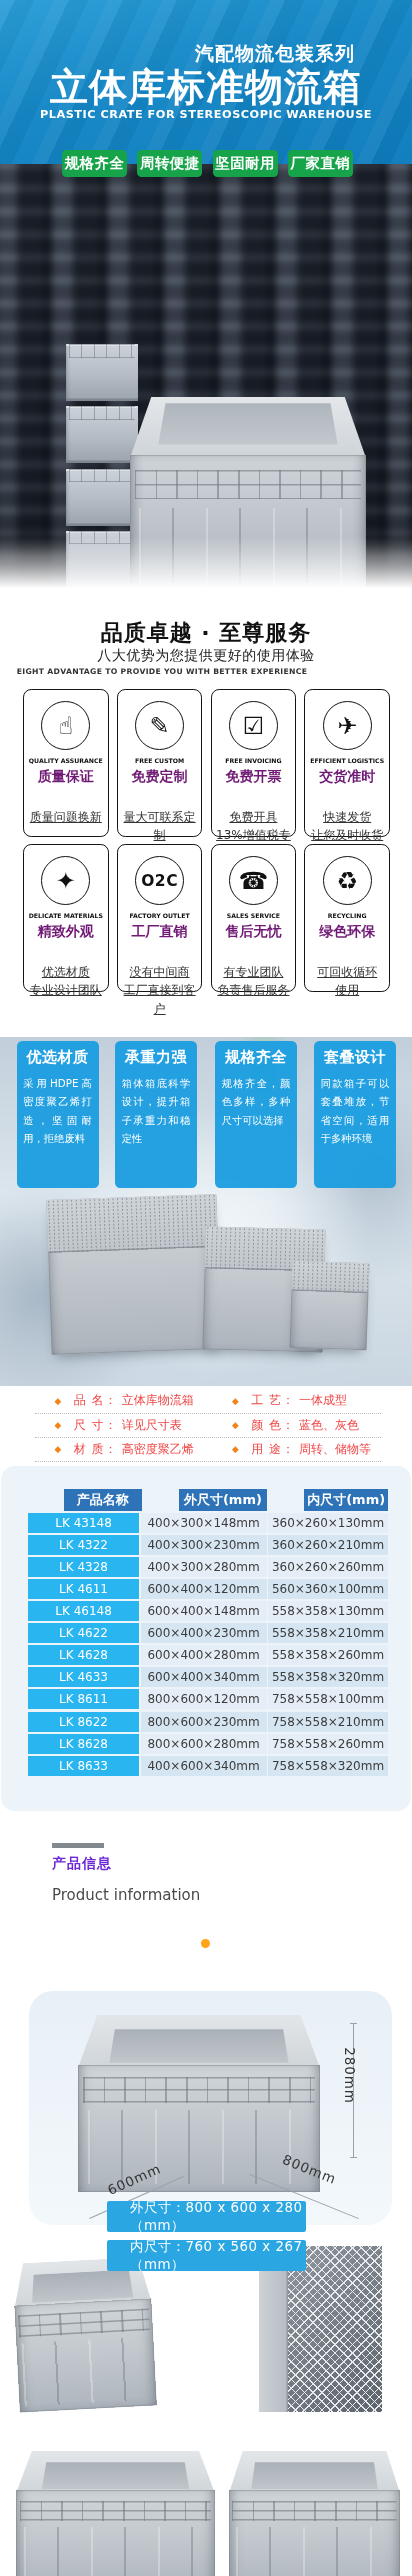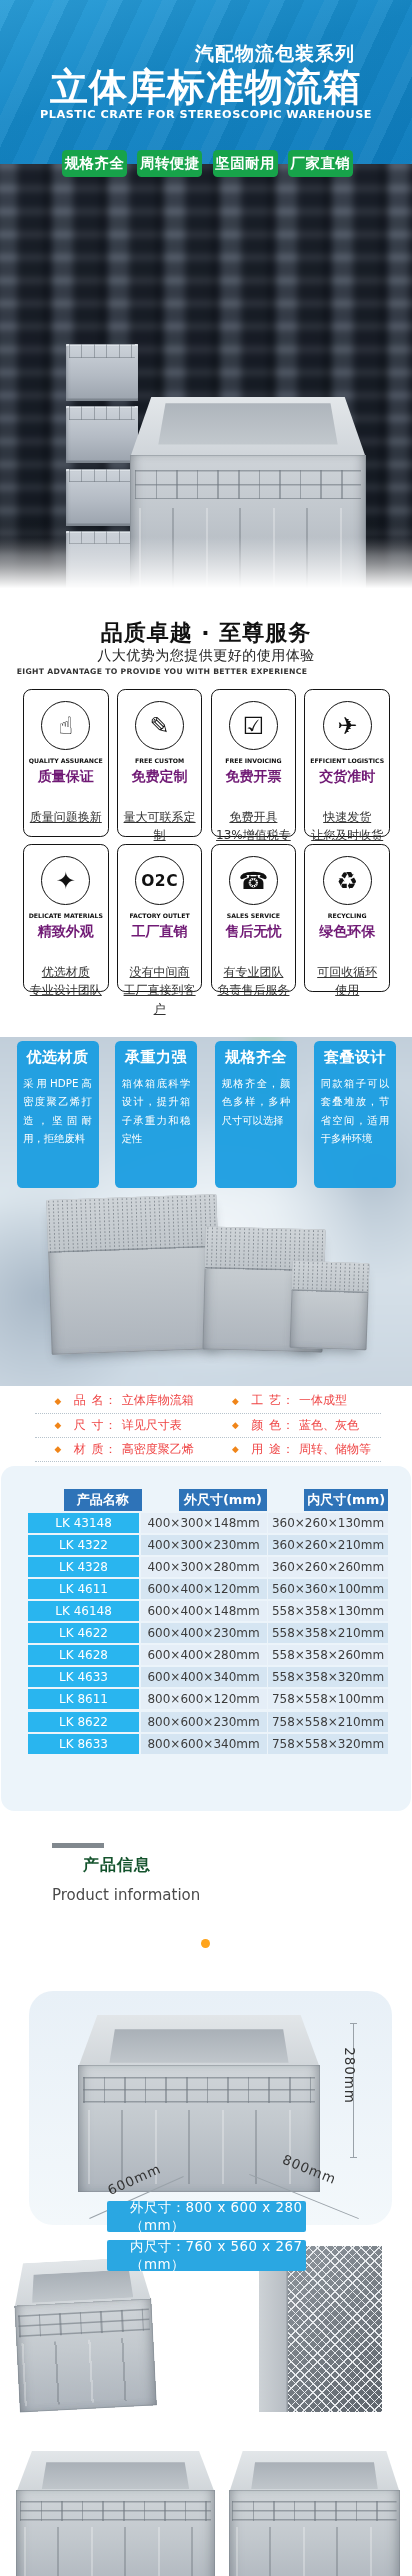--- a/index.html
+++ b/index.html
@@ -120,21 +120,21 @@
   .srow .c1{width:113px;} .srow .c2{width:128px;} .srow .c3{width:122px;}
   .srow div{height:20px;display:flex;align-items:center;justify-content:center;font-size:12px;color:#3c3c3c;}
   .srow.head div{height:21.6px;background:#2e73b8;color:#fff;font-size:13px;font-weight:600;margin-left:36px;}
   .srow .c1{background:#29b5ef;color:#fff;}
   .srow.odd .c2,.srow.odd .c3{background:#e5eef7;}
   .srow.even .c2,.srow.even .c3{background:#d5e5f2;}
 
   
   .sec-product{position:absolute;top:1811px;left:0;width:412px;height:783px;background:#fff;}
   .pbar{position:absolute;left:52px;top:32px;width:52px;height:4.6px;background:#81888e;}
-  .ptitle{position:absolute;left:52px;top:44px;font-size:16px;font-weight:700;color:#14532d;letter-spacing:1px;margin-left:31px;}
+  .ptitle{position:absolute;left:52px;top:44px;font-size:14px;font-weight:700;color:#6d28d9;letter-spacing:1px;}
   .ptitle-en{position:absolute;left:52px;top:75px;font-size:15px;color:#4a4a4a;}
   .pdot{position:absolute;left:201px;top:128px;width:8.8px;height:8.8px;border-radius:50%;background:#ffa41b;}
   .pcard{position:absolute;left:29px;top:180px;width:363px;height:234px;border-radius:24px;
     background:linear-gradient(180deg,#e8f0f7 0%,#f3f8fb 100%);}
   .pcard .crate{left:49px;top:24px;width:242px;height:177px;}
   .dimline-v{position:absolute;right:38px;top:32px;height:135px;width:1px;background:#9aa2a9;}
   .dimline-v:before,.dimline-v:after{content:"";position:absolute;left:-2.6px;width:6.2px;height:1px;background:#9aa2a9;}
   .dimline-v:before{top:0;} .dimline-v:after{bottom:0;}
   .dim-280{position:absolute;right:14.4px;top:77px;font-size:13.4px;color:#333;transform:rotate(90deg);transform-origin:center;letter-spacing:1px;}
   .dimline-a{position:absolute;left:56px;top:206px;width:103px;height:1px;background:#9aa2a9;transform:rotate(-24deg);}
@@ -391,23 +391,28 @@
       <div class="srow odd">
         <div class="c1">LK 8611</div>
         <div class="c2">800×600×120mm</div>
         <div class="c3">758×558×100mm</div>
       </div>
       <div class="srow even">
         <div class="c1">LK 8622</div>
         <div class="c2">800×600×230mm</div>
         <div class="c3">758×558×210mm</div>
       </div>
+      <div class="srow odd">
+        <div class="c1">LK 8628</div>
+        <div class="c2">800×600×280mm</div>
+        <div class="c3">758×558×260mm</div>
+      </div>
       <div class="srow even">
         <div class="c1">LK 8633</div>
-        <div class="c2">800×600×340mm</div>
+        <div class="c2">400×600×340mm</div>
         <div class="c3">758×558×320mm</div>
       </div>
     </div>
   </section>
 
   <section class="sec-product">
     <div class="pbar"></div>
     <div class="ptitle">产品信息</div>
     <div class="ptitle-en">Product information</div>
     <div class="pdot"></div>

